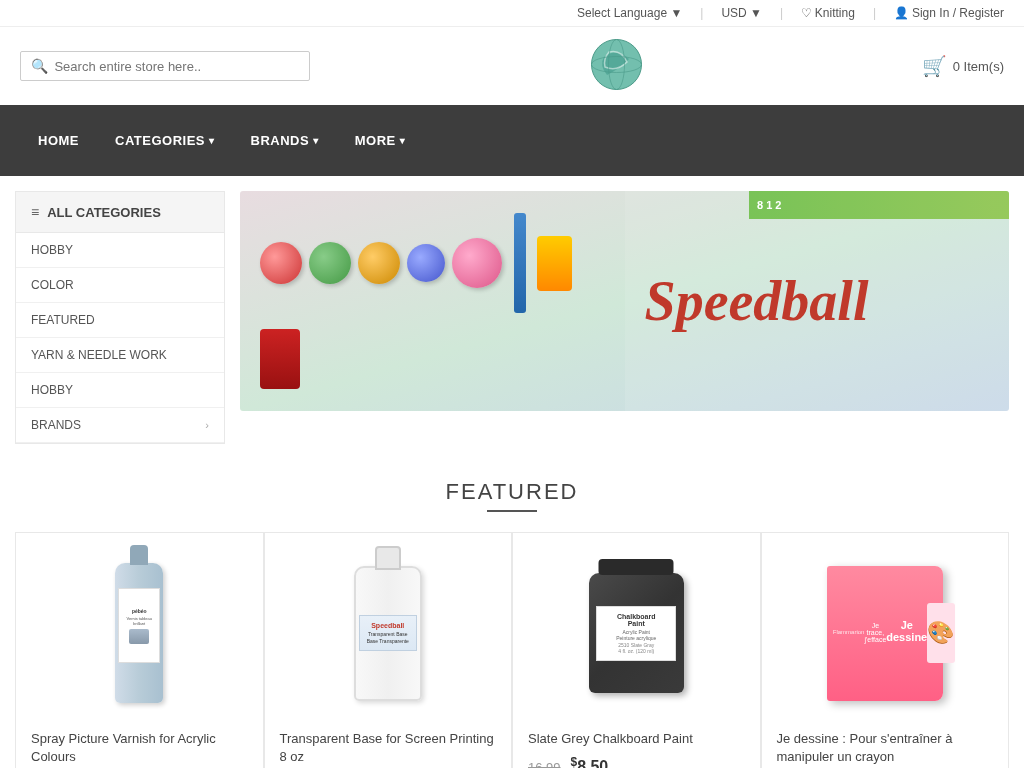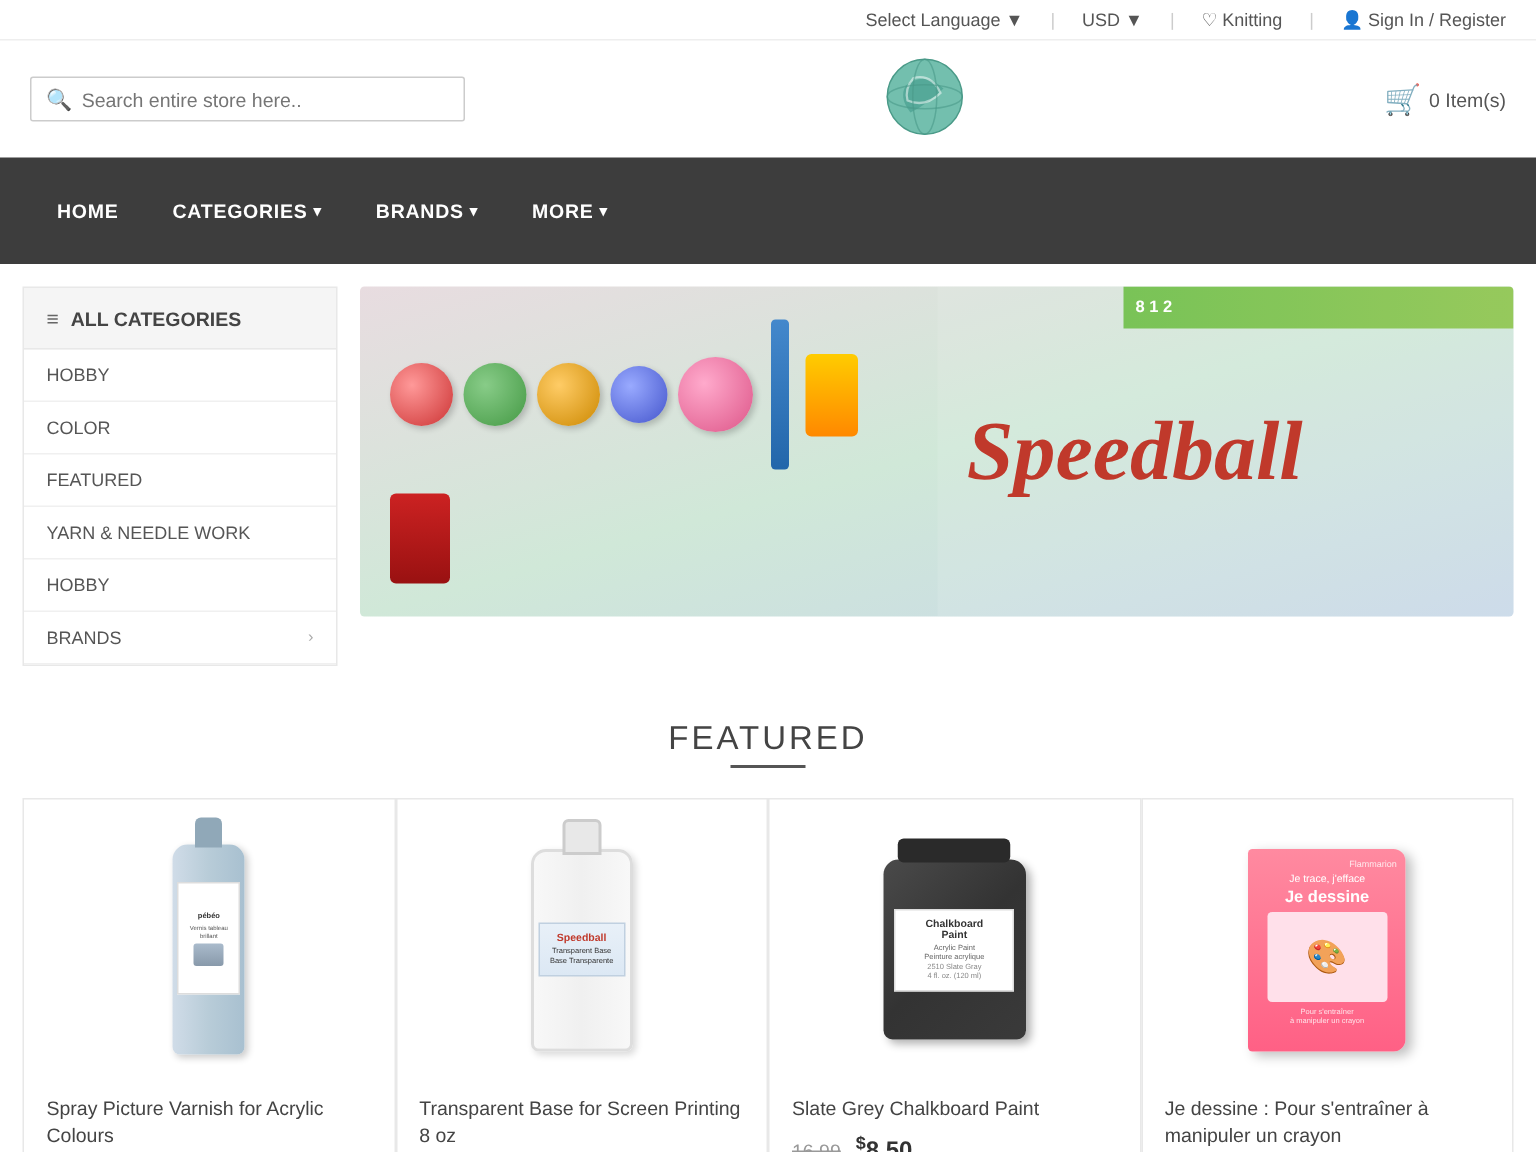--- a/index.html
+++ b/index.html
@@ -379,21 +379,21 @@
         <span class="product-price-original">16.99</span>
         <span class="product-price-sale">
           <span class="dollar">$</span>8.50
         </span>
       </div>
     </div>
 
     <div class="product-card">
       <div class="product-img-area">
         <div style="position:relative;display:flex;align-items:center;justify-content:center;height:160px;">
-          <div style="width:105px;height:135px;background:linear-gradient(to bottom,#ff8aa0,#ff6085);border-radius:3px 8px 8px 3px;position:relative;display:flex;flex-direction:column;align-items:center;padding:8px 6px;box-shadow:4px 3px 8px rgba(0,0,0,0.25);">
+          <div style="width:116px;height:135px;background:linear-gradient(to bottom,#ff8aa0,#ff6085);border-radius:3px 8px 8px 3px;position:relative;display:flex;flex-direction:row;align-items:center;padding:8px 6px;box-shadow:4px 3px 8px rgba(0,0,0,0.25);">
             <div style="font-size:6px;color:rgba(255,255,255,0.8);text-align:right;width:100%;margin-bottom:3px;">Flammarion</div>
             <div style="font-size:7px;color:#fff;text-align:center;margin-bottom:2px;">Je trace, j'efface</div>
             <div style="font-size:11px;color:#fff;font-weight:bold;text-align:center;margin-bottom:4px;">Je dessine</div>
             <div style="width:80px;height:60px;background:#ffe0ea;border-radius:3px;display:flex;align-items:center;justify-content:center;font-size:22px;">🎨</div>
             <div style="font-size:5px;color:rgba(255,255,255,0.8);text-align:center;margin-top:4px;">Pour s'entraîner<br>à manipuler un crayon</div>
           </div>
         </div>
       </div>
       <div class="product-name">Je dessine : Pour s'entraîner à manipuler un crayon</div>
     </div>

